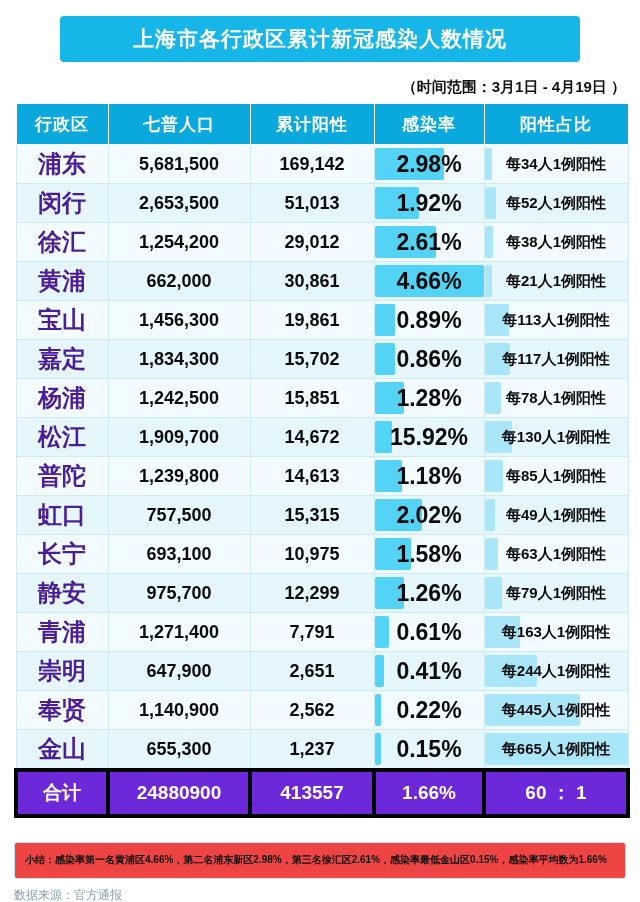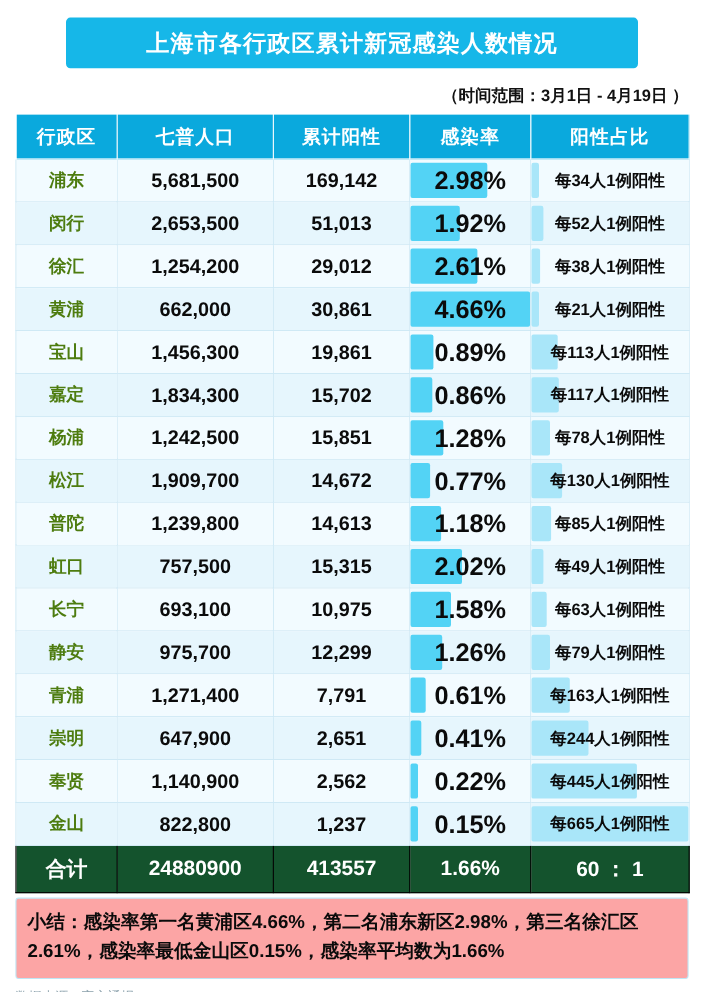--- a/index.html
+++ b/index.html
@@ -72,21 +72,21 @@
     text-align: center;
     font-size: 17px;
     color: #0b0b0b;
     font-weight: bold;
     padding: 0;
     position: relative;
     overflow: hidden;
   }
   tbody tr:nth-child(even) td { background: #e6f6fd; }
 
-  td.district { color: #4d7c0f; font-size: 16px; }
+  td.district { color: #4c1d95; font-size: 24px; }
   td.pop, td.pos { font-size: 18px; }
 
   
   td.rate, td.ratio {
     padding: 0;
   }
   .bar-wrap {
     position: relative;
     width: 100%;
     height: 100%;
@@ -114,38 +114,38 @@
   .ratio-label {
     position: relative;
     z-index: 2;
     font-size: 15px;
     font-weight: bold;
     color: #0b0b0b;
     white-space: nowrap;
   }
   
   tfoot td {
-    background: #14532d;
+    background: #6d28d9;
     color: #ffffff;
     height: 40px;
     font-size: 19px;
     font-weight: bold;
     text-align: center;
-    border: 1px solid #000000;
+    border: 4px solid #000000;
   }
   
   .summary {
     width: 612px;
-    margin: 4px auto 0 auto;
-    background: #fca5a5;
+    margin: 24px auto 0 auto;
+    background: #ef4444;
     border: 1px solid #bfe6f5;
     border-radius: 3px;
     padding: 9px 10px 10px 10px;
     box-sizing: border-box;
-    font-size: 17px;
+    font-size: 10px;
     line-height: 1.55;
     color: #0b0b0b;
     font-weight: bold;
   }
   .footer-note {
     width: 612px;
     margin: 8px auto 0 auto;
     font-size: 12px;
     color: #8aa0ab;
   }
@@ -298,21 +298,21 @@
             </div>
           </td>
         </tr>
         <tr>
           <td class="district">松江</td>
           <td class="pop">1,909,700</td>
           <td class="pos">14,672</td>
           <td class="rate">
             <div class="bar-wrap">
               <div class="bar-fill" style="width: 16.5%;"></div>
-              <span class="bar-label">0.77%</span>
+              <span class="bar-label">15.92%</span>
             </div>
           </td>
           <td class="ratio">
             <div class="bar-wrap">
               <div class="bar-fill lite" style="width: 19.5%;"></div>
               <span class="ratio-label">每130人1例阳性</span>
             </div>
           </td>
         </tr>
         <tr>
@@ -429,21 +429,21 @@
           </td>
           <td class="ratio">
             <div class="bar-wrap">
               <div class="bar-fill lite" style="width: 66.9%;"></div>
               <span class="ratio-label">每445人1例阳性</span>
             </div>
           </td>
         </tr>
         <tr>
           <td class="district">金山</td>
-          <td class="pop">822,800</td>
+          <td class="pop">655,300</td>
           <td class="pos">1,237</td>
           <td class="rate">
             <div class="bar-wrap">
               <div class="bar-fill" style="width: 6%;"></div>
               <span class="bar-label">0.15%</span>
             </div>
           </td>
           <td class="ratio">
             <div class="bar-wrap">
               <div class="bar-fill lite" style="width: 100%;"></div>

